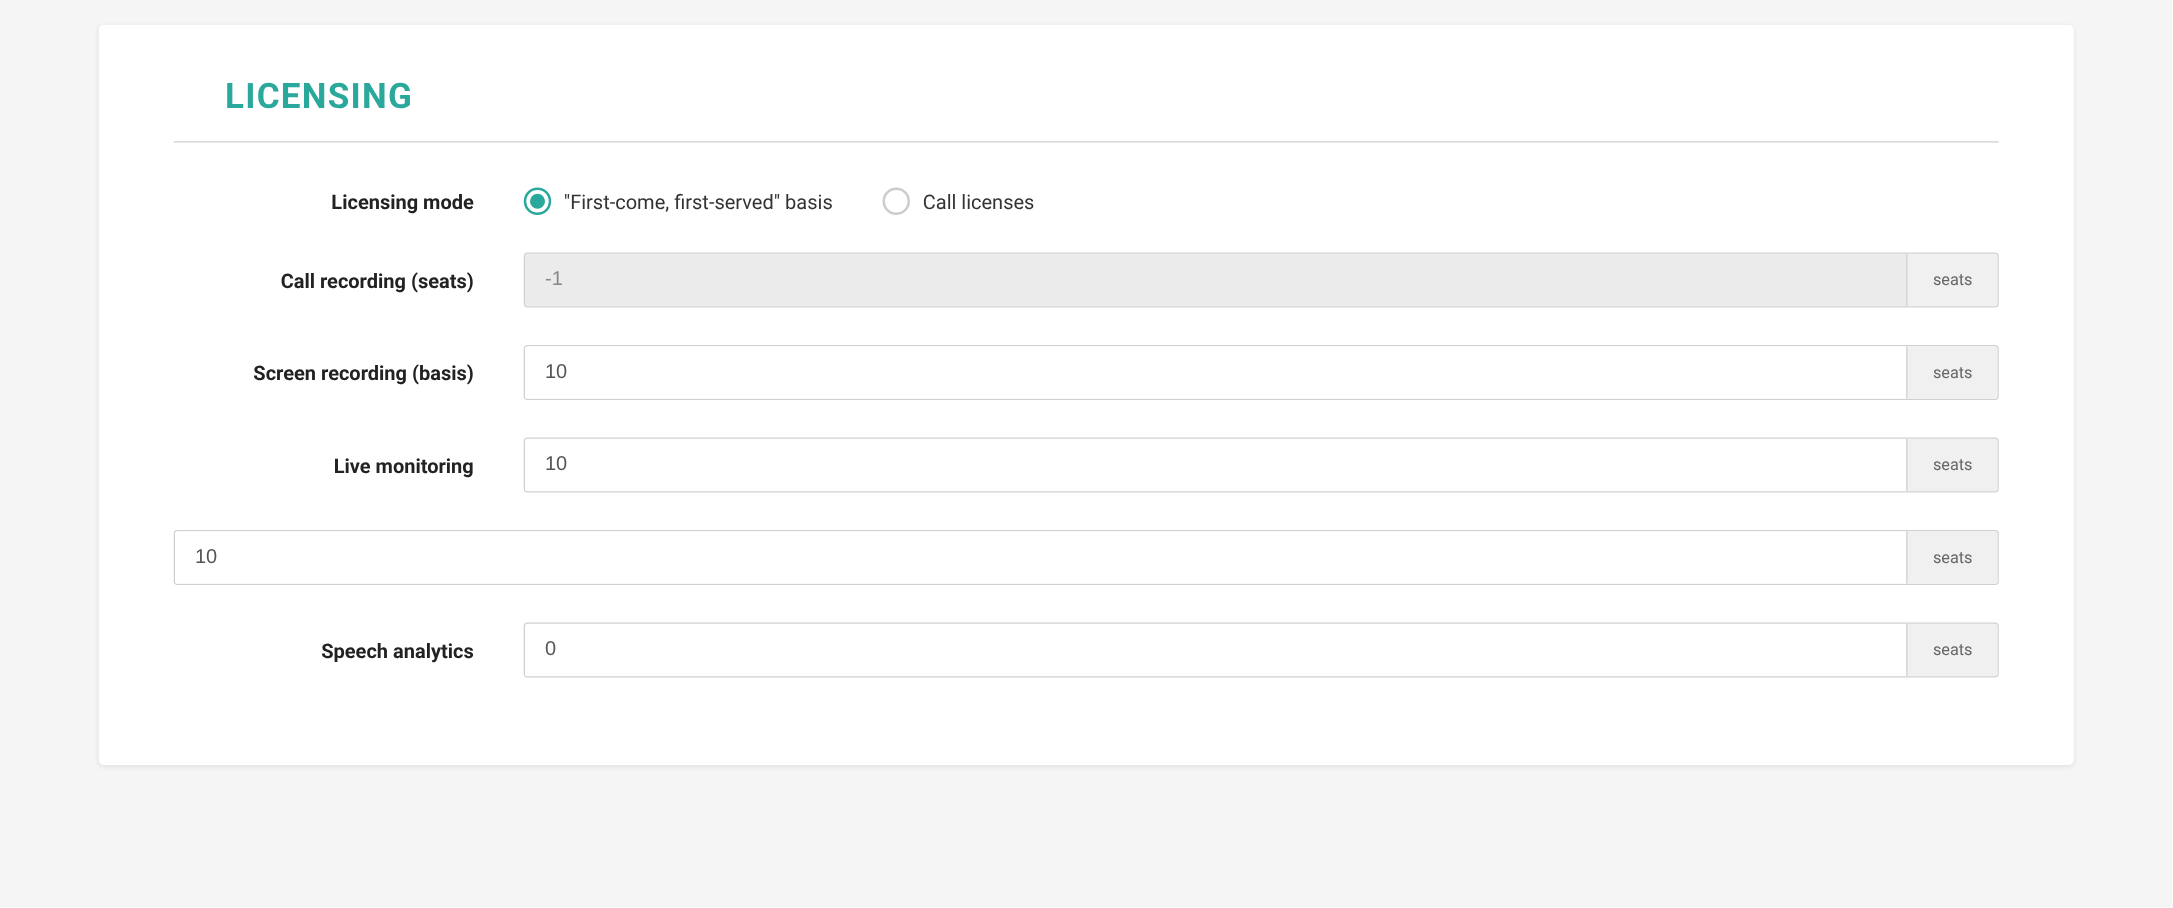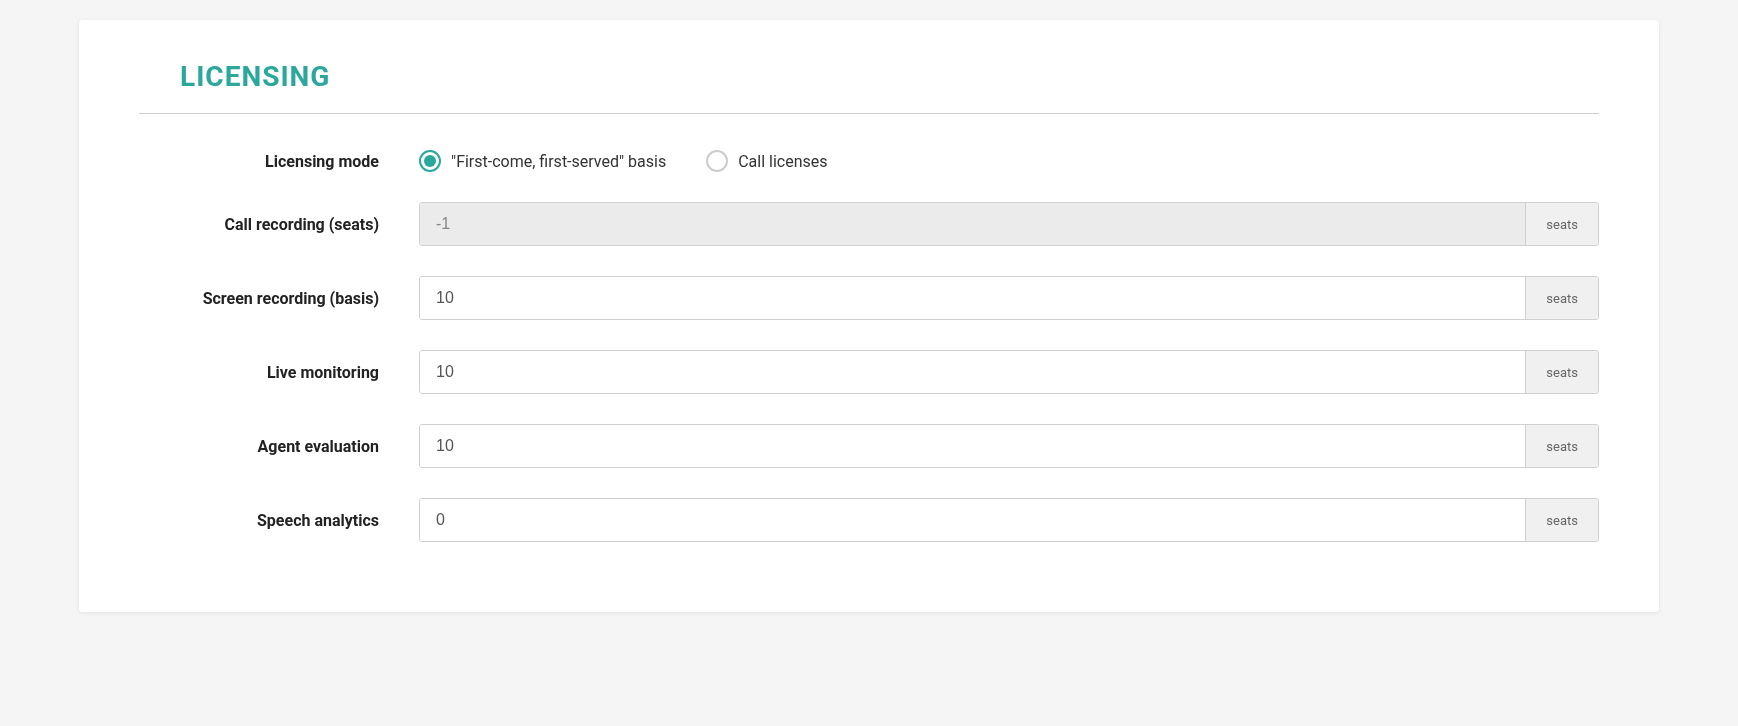--- a/index.html
+++ b/index.html
@@ -172,21 +172,20 @@
 
   <div class="form-row">
     <span class="form-label">Live monitoring</span>
     <div class="input-wrapper">
       <input class="input-field" type="text" value="10" style="">
       <span class="input-suffix">seats</span>
     </div>
   </div>
 
   <div class="form-row">
-    <span class="form-label">Agent evaluation</span>
     <div class="input-wrapper">
       <input class="input-field" type="text" value="10" style="">
       <span class="input-suffix">seats</span>
     </div>
   </div>
 
   <div class="form-row">
     <span class="form-label">Speech analytics</span>
     <div class="input-wrapper">
       <input class="input-field" type="text" value="0" style="">

